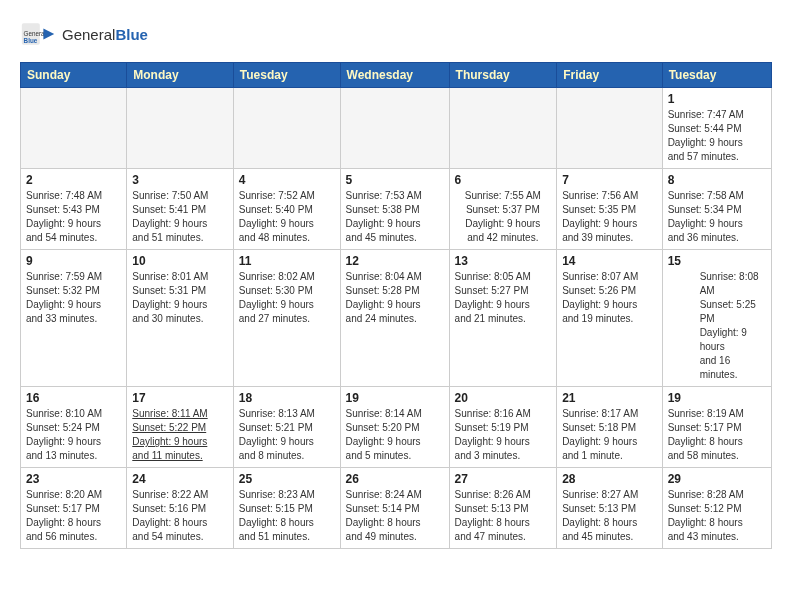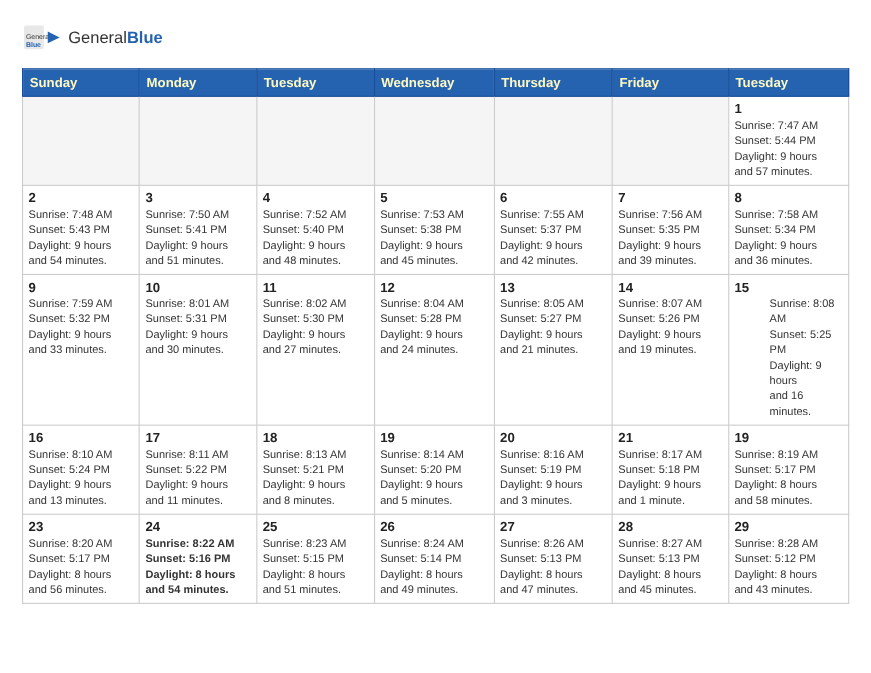--- a/index.html
+++ b/index.html
@@ -158,21 +158,21 @@
           </td>
           <td>
             <span class="day-number">5</span>
             <div class="day-info" style="white-space: pre-line;">Sunrise: 7:53 AM
 Sunset: 5:38 PM
 Daylight: 9 hours
 and 45 minutes.</div>
           </td>
           <td>
             <span class="day-number">6</span>
-            <div class="day-info" style="white-space: pre-line;">Sunrise: 7:55 AM
+            <div class="day-info" style="white-space: pre-line; text-align: center;">Sunrise: 7:55 AM
 Sunset: 5:37 PM
 Daylight: 9 hours
 and 42 minutes.</div>
           </td>
           <td>
             <span class="day-number">7</span>
             <div class="day-info" style="white-space: pre-line;">Sunrise: 7:56 AM
 Sunset: 5:35 PM
 Daylight: 9 hours
 and 39 minutes.</div>
@@ -239,21 +239,21 @@
         <tr>
           <td>
             <span class="day-number">16</span>
             <div class="day-info" style="white-space: pre-line;">Sunrise: 8:10 AM
 Sunset: 5:24 PM
 Daylight: 9 hours
 and 13 minutes.</div>
           </td>
           <td>
             <span class="day-number">17</span>
-            <div class="day-info" style="white-space: pre-line;">Sunrise: 8:11 AM
+            <div class="day-info" style="white-space: pre-line; text-decoration: underline;">Sunrise: 8:11 AM
 Sunset: 5:22 PM
 Daylight: 9 hours
 and 11 minutes.</div>
           </td>
           <td>
             <span class="day-number">18</span>
             <div class="day-info" style="white-space: pre-line;">Sunrise: 8:13 AM
 Sunset: 5:21 PM
 Daylight: 9 hours
 and 8 minutes.</div>
@@ -290,21 +290,21 @@
         <tr>
           <td>
             <span class="day-number">23</span>
             <div class="day-info" style="white-space: pre-line;">Sunrise: 8:20 AM
 Sunset: 5:17 PM
 Daylight: 8 hours
 and 56 minutes.</div>
           </td>
           <td>
             <span class="day-number">24</span>
-            <div class="day-info" style="white-space: pre-line; font-weight: bold;">Sunrise: 8:22 AM
+            <div class="day-info" style="white-space: pre-line;">Sunrise: 8:22 AM
 Sunset: 5:16 PM
 Daylight: 8 hours
 and 54 minutes.</div>
           </td>
           <td>
             <span class="day-number">25</span>
             <div class="day-info" style="white-space: pre-line;">Sunrise: 8:23 AM
 Sunset: 5:15 PM
 Daylight: 8 hours
 and 51 minutes.</div>

